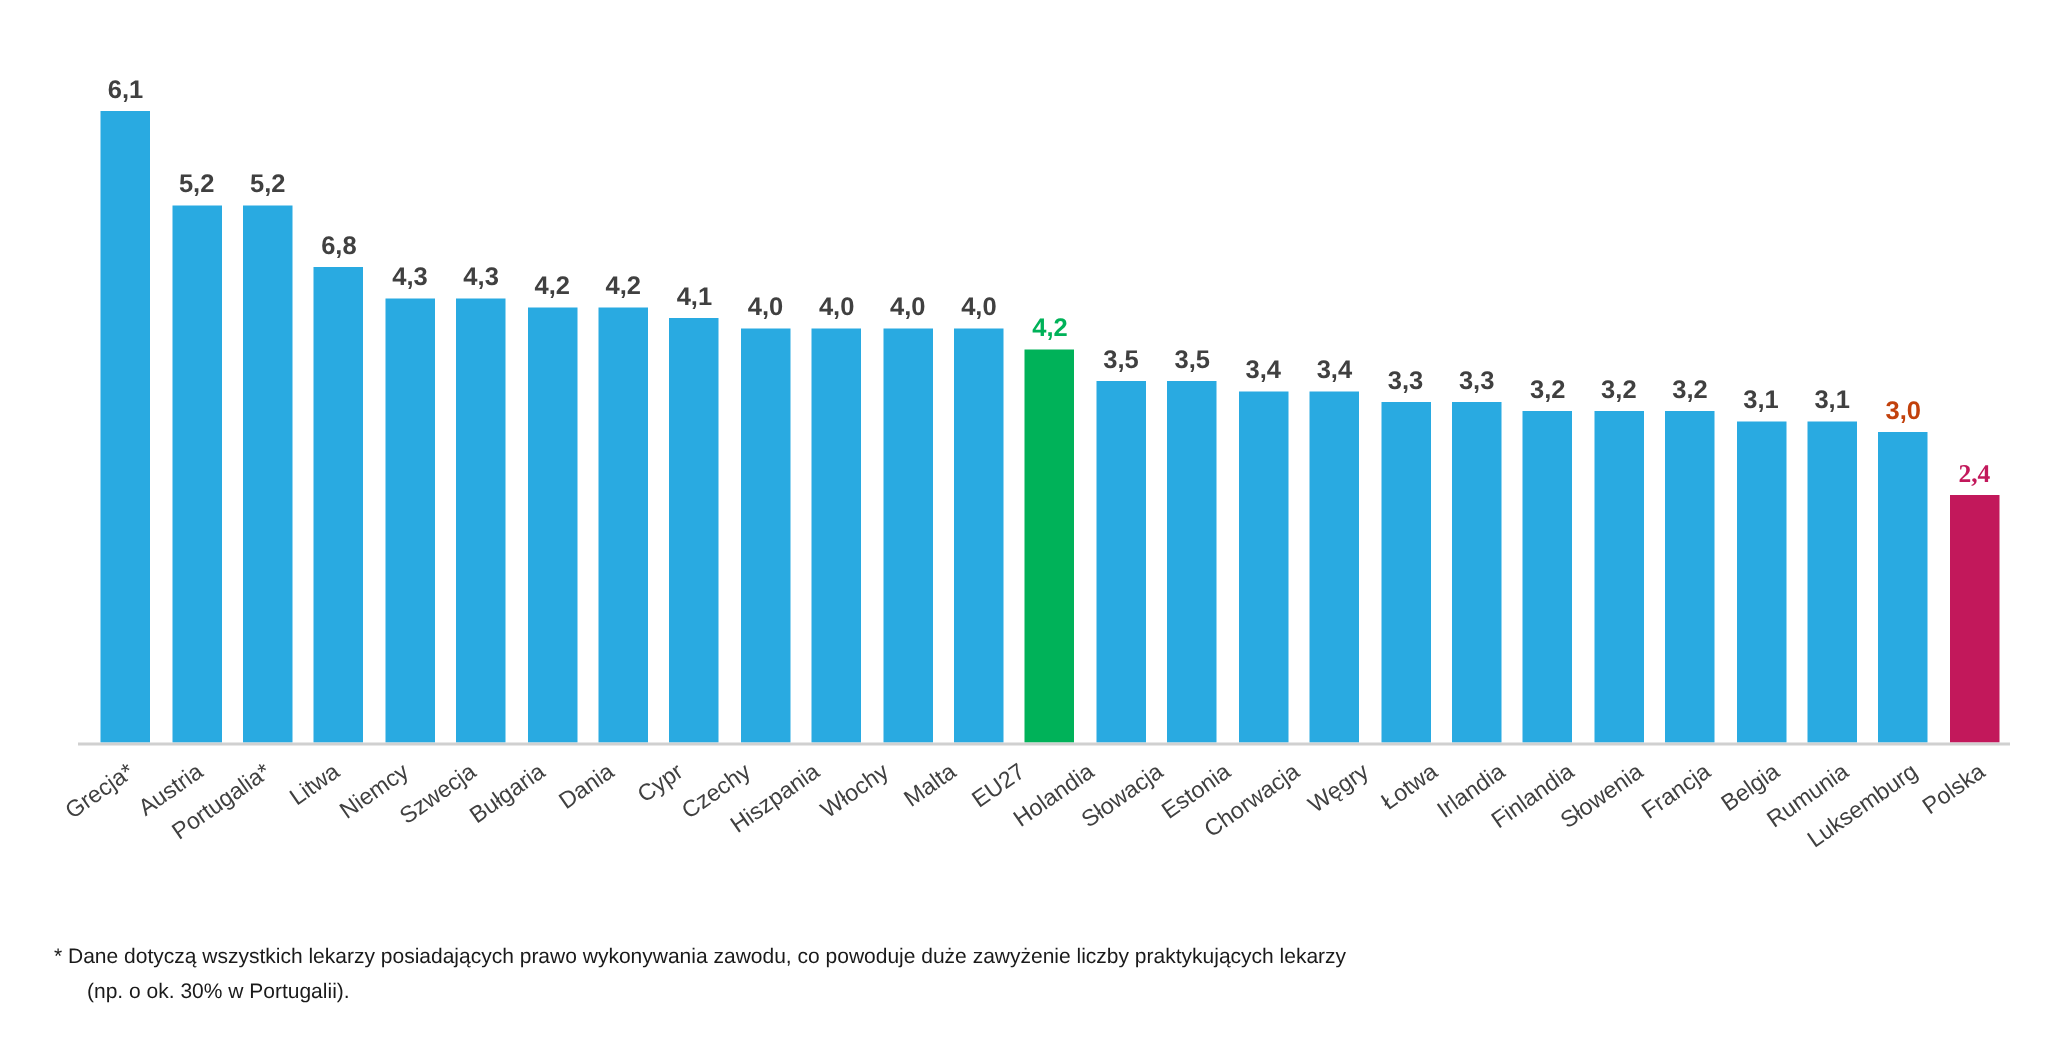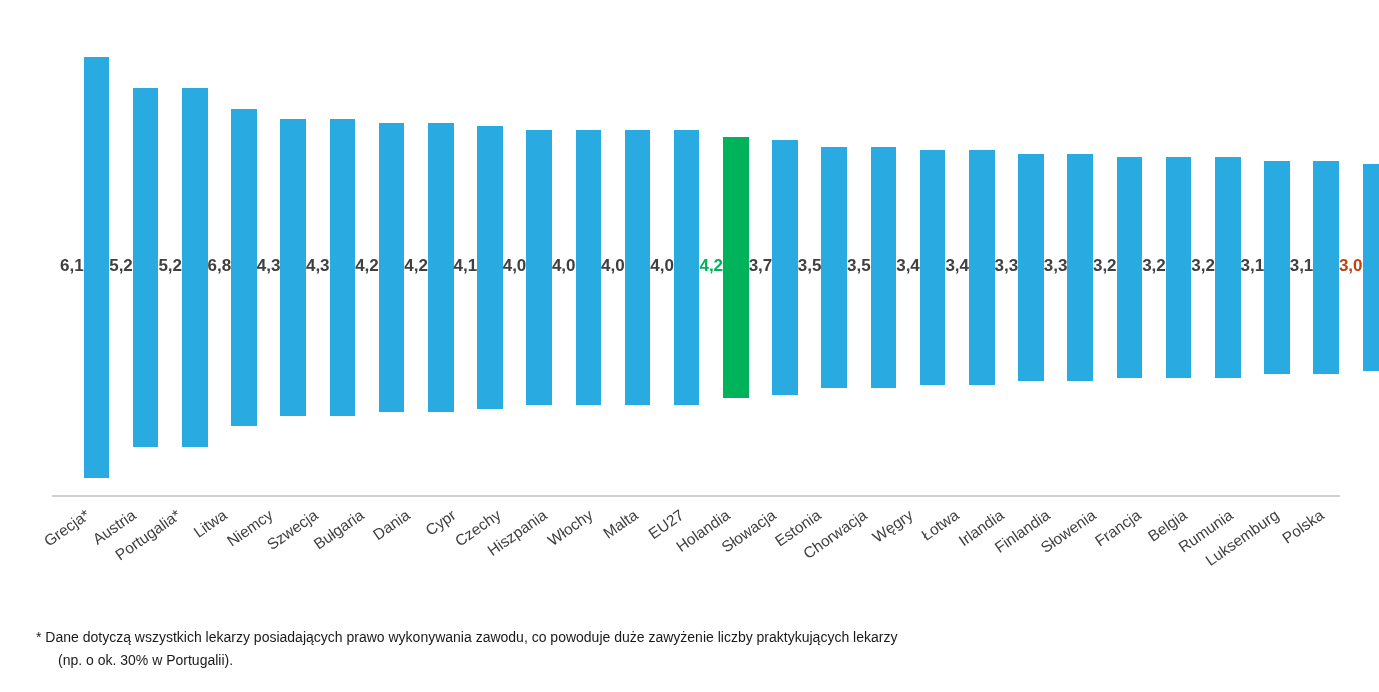--- a/index.html
+++ b/index.html
@@ -46,20 +46,21 @@
     height: 455px;
     display: flex;
     align-items: flex-end;
     justify-content: flex-start;
   }
   .bar-slot {
     position: relative;
     width: 49.2px;
     height: 100%;
     display: flex;
+    flex-direction: column;
     justify-content: flex-end;
     align-items: center;
   }
   .bar-value {
     font-size: 17px;
     font-weight: bold;
     color: #404040;
     margin-bottom: 4px;
     white-space: nowrap;
   }
@@ -163,24 +164,20 @@
       </div>
       <div class="bar-slot">
         <div class="bar-value" style="color: rgb(64, 64, 64);">4,0</div>
         <div class="bar-rect" style="height: 275.758px; background: rgb(41, 170, 225);"></div>
       </div>
       <div class="bar-slot">
         <div class="bar-value" style="color: rgb(0, 178, 89);">4,2</div>
         <div class="bar-rect" style="height: 261.97px; background: rgb(0, 178, 89);"></div>
       </div>
       <div class="bar-slot">
-        <div class="bar-value" style="color: rgb(64, 64, 64);">3,7</div>
-        <div class="bar-rect" style="height: 255.076px; background: rgb(41, 170, 225);"></div>
-      </div>
-      <div class="bar-slot">
         <div class="bar-value" style="color: rgb(64, 64, 64);">3,5</div>
         <div class="bar-rect" style="height: 241.288px; background: rgb(41, 170, 225);"></div>
       </div>
       <div class="bar-slot">
         <div class="bar-value" style="color: rgb(64, 64, 64);">3,5</div>
         <div class="bar-rect" style="height: 241.288px; background: rgb(41, 170, 225);"></div>
       </div>
       <div class="bar-slot">
         <div class="bar-value" style="color: rgb(64, 64, 64);">3,4</div>
         <div class="bar-rect" style="height: 234.394px; background: rgb(41, 170, 225);"></div>

